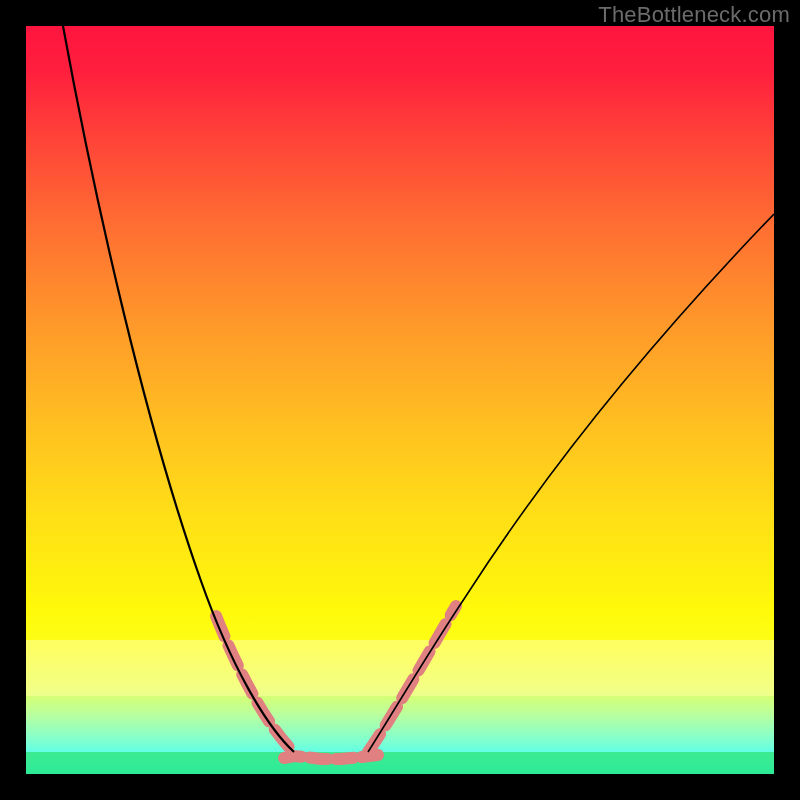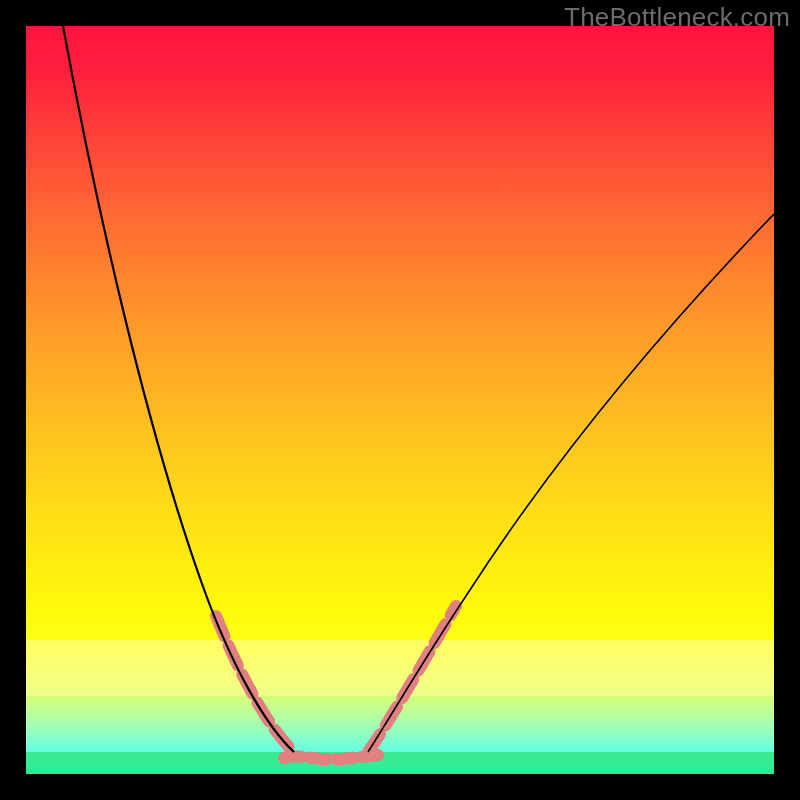--- a/index.html
+++ b/index.html
@@ -31,21 +31,21 @@
       #78ffd6 96%,
       #36ffff 99%,
       #14fbff 100%
     );
   }
   .watermark {
     position: absolute;
     top: 2px;
     right: 10px;
     font-family: Arial, Helvetica, sans-serif;
-    font-size: 26px;
+    font-size: 22px;
     color: #6b6b6b;
     letter-spacing: 0.2px;
   }
   svg.curve {
     position: absolute;
     left: 0;
     top: 0;
     width: 748px;
     height: 748px;
   }

